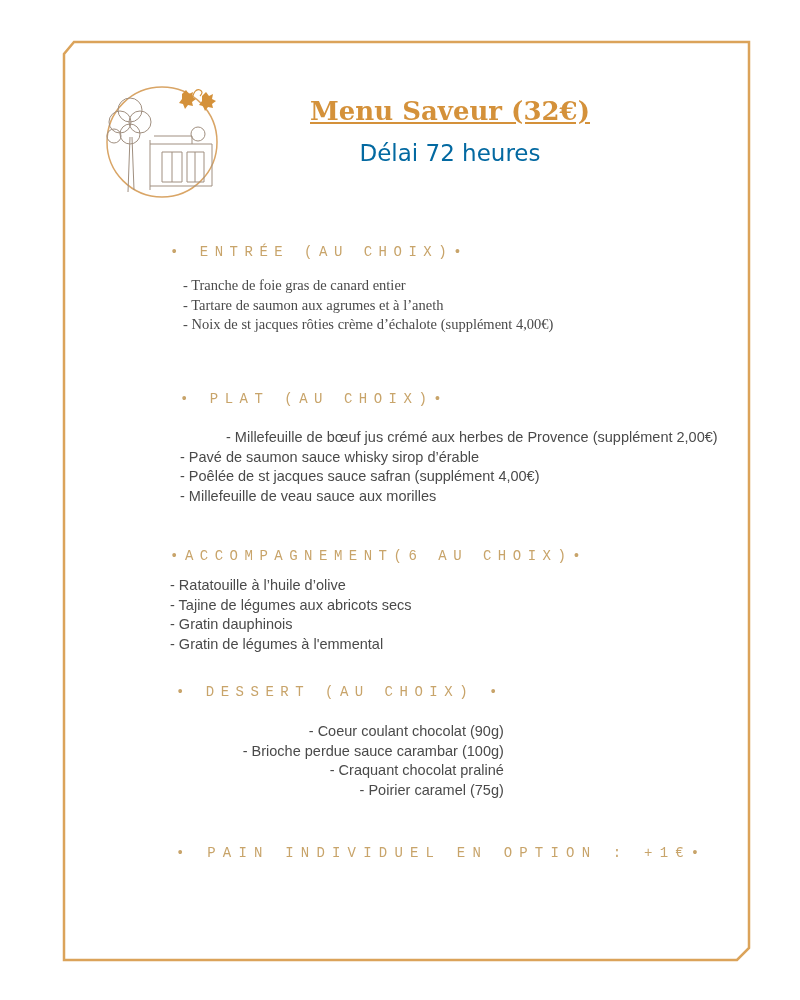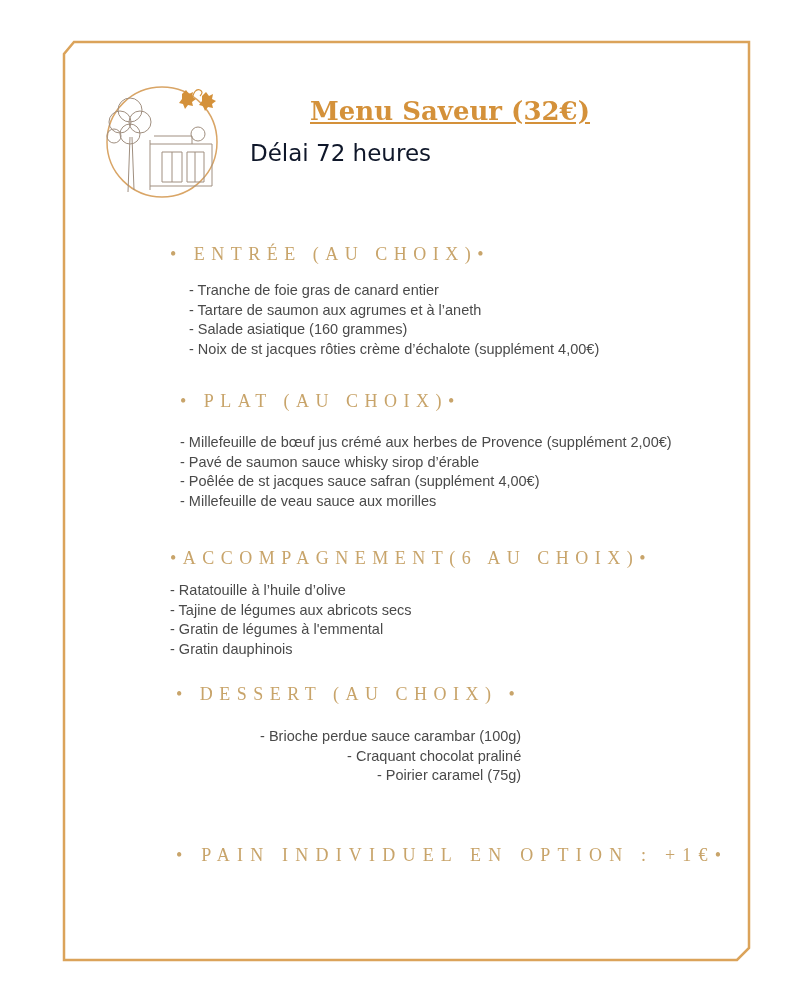--- a/index.html
+++ b/index.html
@@ -1,27 +1,27 @@
 <!DOCTYPE html>
 <html><head>
 <meta charset="utf-8">
 <style>
   html, body { margin:0; padding:0; background:#ffffff; }
   body { width:800px; height:1000px; position:relative; overflow:hidden; font-family:"DejaVu Sans", sans-serif; }
   .frame { position:absolute; left:0; top:0; width:800px; height:1000px; }
   .logo { position:absolute; left:92px; top:82px; width:130px; height:120px; }
   .title { position:absolute; left:250px; top:96px; width:400px; text-align:center;
            font-family:"DejaVu Serif", serif; font-weight:bold; font-size:26px; color:#d4913a; letter-spacing:0px;text-decoration:underline; }
-  .subtitle { position:absolute; left:250px; top:140px; width:400px; 
-              font-family:"DejaVu Sans", sans-serif; font-size:23px; color:#0f172a; }
+  .subtitle { position:absolute; left:250px; top:140px; width:400px; text-align:center;
+              font-family:"DejaVu Sans", sans-serif; font-size:23px; color:#0369a1; }
   .section { position:absolute; left:172px; }
-  .heading { font-family:Liberation Serif, serif; font-size:18px; color:#c8a46a; letter-spacing:6.5px; white-space:nowrap; }
+  .heading { font-family:Liberation Mono, monospace; font-size:14px; color:#c8a46a; letter-spacing:6.5px; white-space:nowrap; }
   .items { margin:0; padding:0; list-style:none; font-family:"Liberation Sans", sans-serif; font-size:14.5px; color:#4a4a4a; line-height:19.5px; }
   .items li { white-space:nowrap; }
-  .items li.wrap { white-space:normal; width:500px; }
+  .items li.wrap { white-space:normal; width:500px;margin-left:46px; }
 </style>
 </head>
 <body>
 
 <svg class="frame" viewBox="0 0 800 1000">
   <polygon points="74,42 749,42 749,948 737,960 64,960 64,54" fill="none" stroke="#dba35a" stroke-width="2.5"></polygon>
 </svg>
 
 <svg class="logo" viewBox="0 0 130 120">
   <circle cx="70" cy="60" r="55" fill="none" stroke="#d9a566" stroke-width="1.5"></circle>
@@ -47,51 +47,51 @@
     <path d="M110 14 l4 -4 l3 4 l4 -2 l-1 5 l4 2 l-4 3 l1 4 l-5 -1 l-3 4 l-2 -5 l-4 -1 l3 -4 z"></path>
   </g>
   <path d="M100 18 q2 -12 8 -10 q4 2 0 6" fill="none" stroke="#d4913a" stroke-width="1.2"></path>
 </svg>
 
 <div class="title">Menu Saveur (32€)</div>
 <div class="subtitle">Délai 72 heures</div>
 
 <div class="section" style="top:244px; left:170px;">
   <div class="heading">• ENTRÉE (AU CHOIX)•</div>
-  <ul class="items" style="margin-top:16px; margin-left:19px;">
+  <ul class="items" style="margin-top:16px; margin-left:13px;font-family:Liberation Serif, serif;">
     <li>- Tranche de foie gras de canard entier</li>
     <li>- Tartare de saumon aux agrumes et à l’aneth</li>
-    <li>- Salade asiatique (160 grammes)</li>
     <li>- Noix de st jacques rôties crème d’échalote (supplément 4,00€)</li>
   </ul>
 </div>
 
 <div class="section" style="top:391px; left:180px;">
   <div class="heading">• PLAT (AU CHOIX)•</div>
   <ul class="items" style="margin-top:21px; margin-left:0px;">
     <li class="wrap">- Millefeuille de bœuf jus crémé aux herbes de Provence  (supplément 2,00€)</li>
     <li>- Pavé de saumon sauce whisky sirop d’érable</li>
     <li>- Poêlée de st jacques sauce safran (supplément 4,00€)</li>
     <li>- Millefeuille de veau sauce aux morilles</li>
   </ul>
 </div>
 
 <div class="section" style="top:548px; left:170px;">
   <div class="heading">•ACCOMPAGNEMENT(6 AU CHOIX)•</div>
   <ul class="items" style="margin-top:12px; margin-left:0px;">
     <li>- Ratatouille à l’huile d’olive</li>
     <li>- Tajine de légumes aux abricots secs</li>
+    <li>- Gratin dauphinois</li>
     <li>- Gratin de légumes à l'emmental</li>
-    <li>- Gratin dauphinois</li>
   </ul>
 </div>
 
 <div class="section" style="top:684px; left:176px;text-align:right;">
   <div class="heading">• DESSERT (AU CHOIX) •</div>
   <ul class="items" style="margin-top:22px; margin-left:0px;">
+    <li>- Coeur coulant chocolat (90g)</li>
     <li>- Brioche perdue sauce carambar (100g)</li>
     <li>- Craquant chocolat praliné</li>
     <li>- Poirier caramel (75g)</li>
   </ul>
 </div>
 
 <div class="section" style="top:845px; left:176px;text-align:right;">
   <div class="heading" style="letter-spacing:7.2px;">• PAIN INDIVIDUEL EN OPTION : +1€•</div>
 </div>
 

